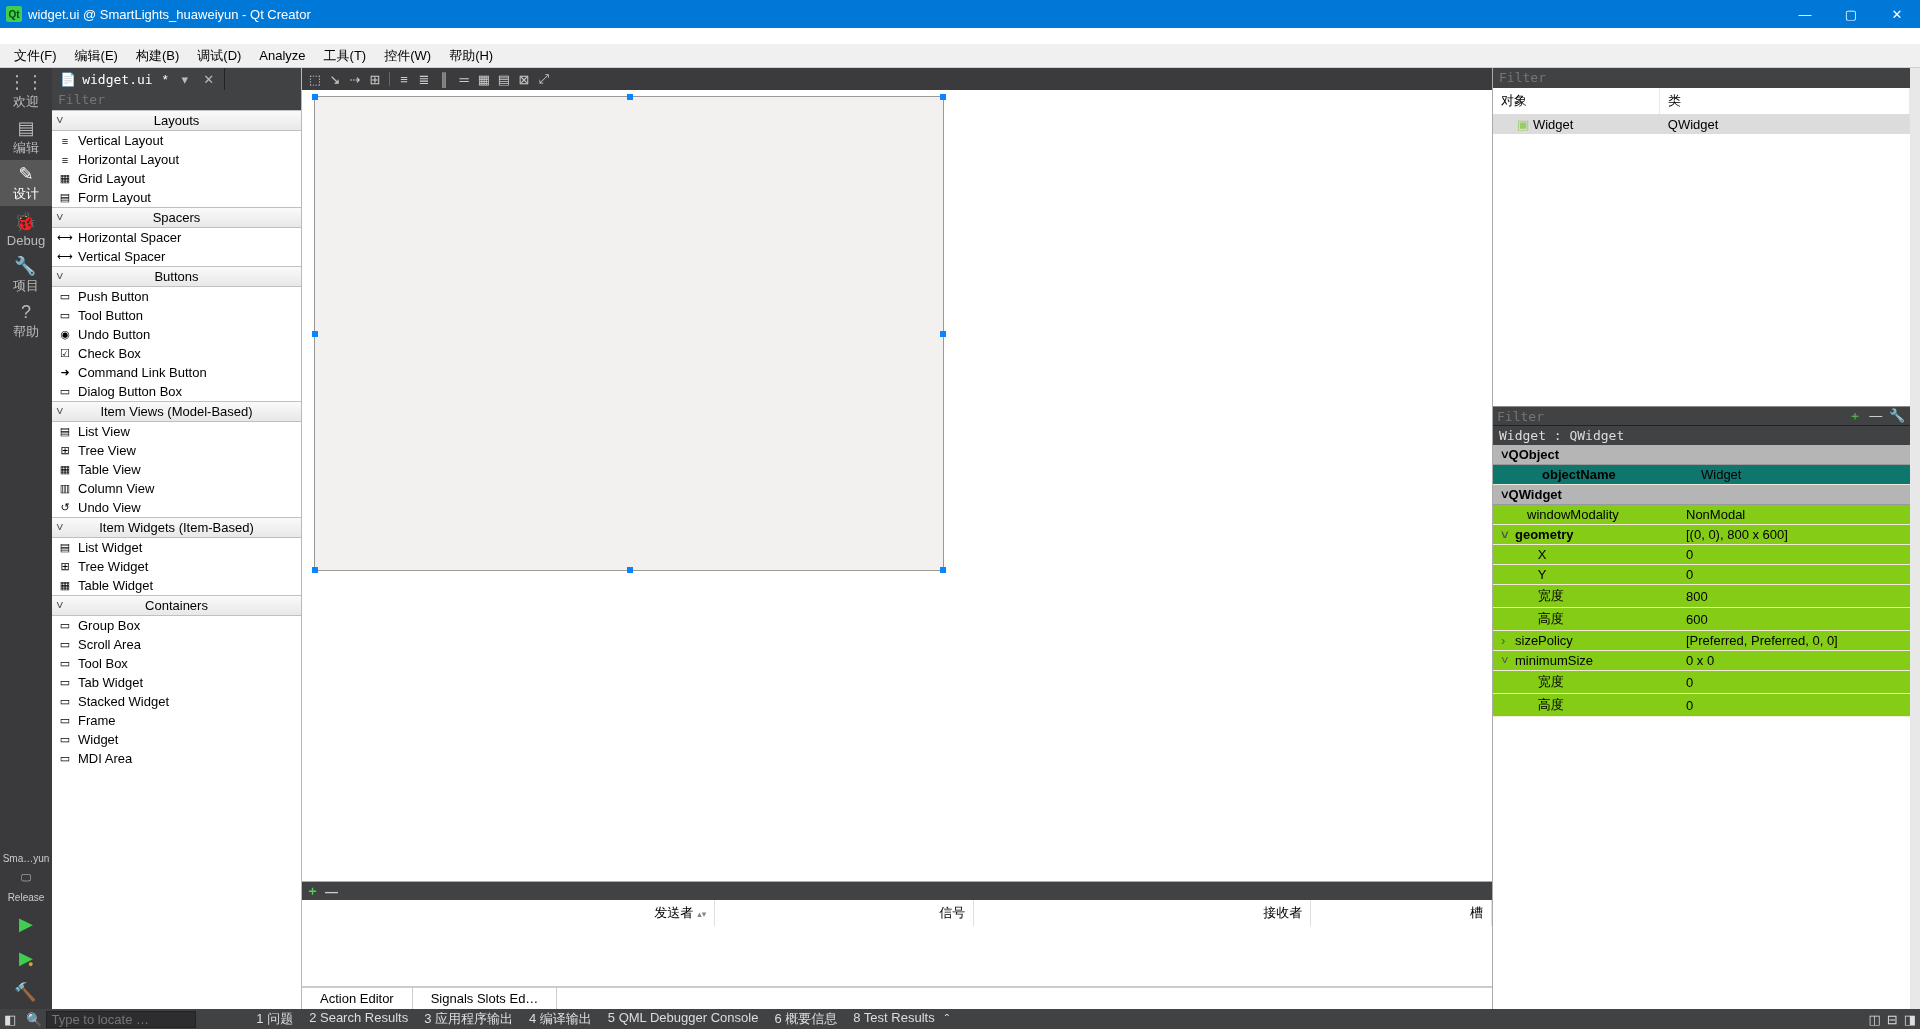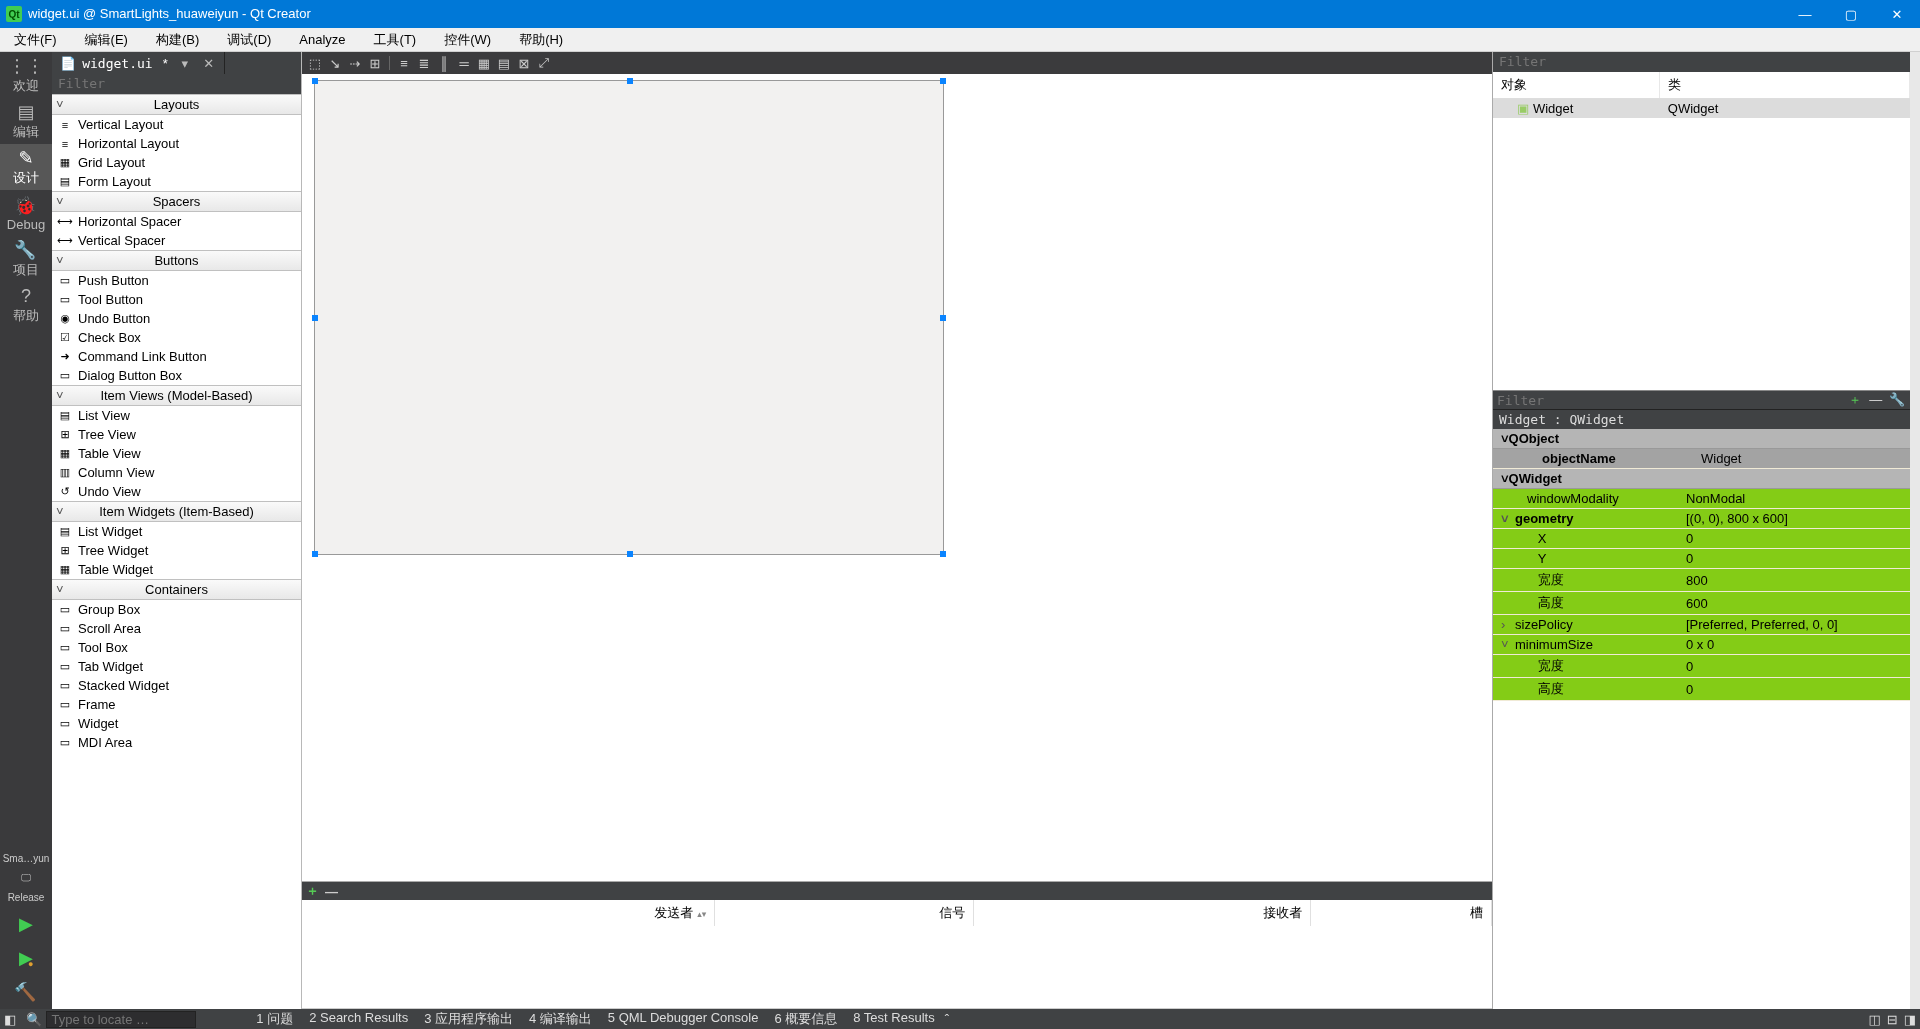--- a/index.html
+++ b/index.html
@@ -1,23 +1,23 @@
 <!DOCTYPE html>
 <html><head>
 <meta charset="utf-8">
 <style>
   * { margin: 0; padding: 0; box-sizing: border-box; font-family: "Segoe UI", Tahoma, sans-serif; font-size: 13px; }
   html, body { width: 1920px; height: 1029px; background: #fff; overflow: hidden; }
   .root { display: flex; flex-direction: column; width: 100%; height: 100%; }
   .titlebar { background: #0078d7; color: #fff; height: 28px; display: flex; align-items: center; justify-content: space-between; padding-left: 6px; }
-  .titlebar-left { display: flex; gap: 6px; }
+  .titlebar-left { display: flex; align-items: center; gap: 6px; }
   .qt-icon { width: 16px; height: 16px; background: #41cd52; border-radius: 2px; display: inline-flex; align-items: center; justify-content: center; color: #005000; font-size: 10px; font-weight: bold; }
   .titlebar-right { display: flex; }
   .titlebar-btn { width: 46px; height: 28px; display: flex; align-items: center; justify-content: center; color: #fff; cursor: pointer; }
-  .menubar { background: #f0f0f0; height: 24px; display: flex; align-items: center; padding-left: 6px; gap: 12px; border-bottom: 1px solid #d0d0d0; }
+  .menubar { background: #f0f0f0; height: 24px; display: flex; align-items: center; padding-left: 6px; gap: 2px; border-bottom: 1px solid #d0d0d0; margin-top: 16px; }
   .menu-item { padding: 2px 8px; cursor: pointer; }
   .tabbar { background: #404244; height: 22px; display: flex; align-items: stretch; }
   .tab { display: flex; align-items: center; gap: 6px; padding: 0 8px; background: #404244; color: #ddd; border-right: 1px solid #232323; cursor: pointer; }
   .tab.active { background: #404244; color: #fff; }
   .tab-close { margin-left: 4px; display: inline-flex; align-items: center; justify-content: center; width: 14px; height: 14px; color: #bbb; }
   .tab-dirty { color: #fff; margin-left: 4px; }
   .toolbar { background: #3b3b3d; height: 22px; display: flex; align-items: center; padding-left: 4px; gap: 2px; }
   .toolbar .tbtn { width: 18px; height: 18px; display: flex; align-items: center; justify-content: center; color: #ccc; cursor: pointer; border: 1px solid transparent; }
   .toolbar .sep { width: 1px; height: 14px; background: #666; margin: 0 3px; }
   .body { display: flex; flex: 1 1 auto; min-height: 0; }
@@ -66,21 +66,21 @@
   .prop-panel { flex: 1 1 auto; display: flex; flex-direction: column; border-top: 1px solid #888; min-height: 0; }
   .prop-tools { background: #404244; color: #ddd; height: 18px; display: flex; align-items: center; justify-content: space-between; padding: 0 4px; font-family: Consolas, monospace; }
   .prop-tools .icons span { margin-left: 4px; cursor: pointer; }
   .prop-crumb { background: #404244; color: #ddd; padding: 2px 6px; font-family: Consolas, monospace; border-top: 1px solid #222; }
   .prop-table { flex: 1; overflow-y: auto; }
   .prop-table table { width: 100%; border-collapse: collapse; }
   .prop-table th { text-align: left; font-weight: normal; padding: 4px 8px; border-bottom: 1px solid #ddd; background: #fff; position: sticky; top: 0; }
   .prop-table td { padding: 2px 8px; border-bottom: 1px solid #f0ead6; }
   .prop-group { background: #b5b5b5; font-weight: bold; }
   .prop-group td { border-bottom-color: #999; }
-  .prop-row.highlight td { background: #a3a3a3; padding-left: 23px; }
+  .prop-row.highlight td { background: #0f766e; padding-left: 23px; }
   .prop-row.yellow td { background: #84cc16; }
   .prop-row .chev { color: #555; margin-right: 4px; display: inline-block; width: 10px; }
   .prop-row .indent { display: inline-block; width: 26px; }
   .prop-row.bold td:first-child { font-weight: bold; }
   .checkbox { width: 13px; height: 13px; border: 1px solid #7a7a7a; display: inline-flex; align-items: center; justify-content: center; background: #fff; font-size: 10px; color: #333; }
   .statusbar { height: 20px; background: #404244; color: #ddd; display: flex; align-items: center; padding: 0 4px; gap: 10px; font-family: Consolas, monospace; font-size: 12px; }
   .statusbar .locate { display: flex; align-items: center; gap: 4px; flex: 0 0 220px; }
   .statusbar .locate input { background: #2d2d2f; border: 1px solid #222; color: #bbb; padding: 0 4px; width: 150px; font-family: inherit; }
   .statusbar .panes { display: flex; gap: 16px; }
   .statusbar .panes span { cursor: pointer; }
@@ -326,20 +326,24 @@
           <table>
             <tbody>
                 <tr>
               <th><span>发送者</span><span class="sort">▴▾</span></th>
               <th>信号</th>
               <th>接收者</th>
               <th>槽</th>
             </tr>
           </tbody>
             </table>
+        </div>
+        <div class="bp-tabs">
+          <div class="btab">Action Editor</div>
+          <div class="btab active">Signals Slots Ed…</div>
         </div>
       </div>
     </div>
 
     <div class="right-panel">
 
       <div class="obj-tree">
         <div class="filter">
           <input placeholder="Filter" style="">
         </div>

